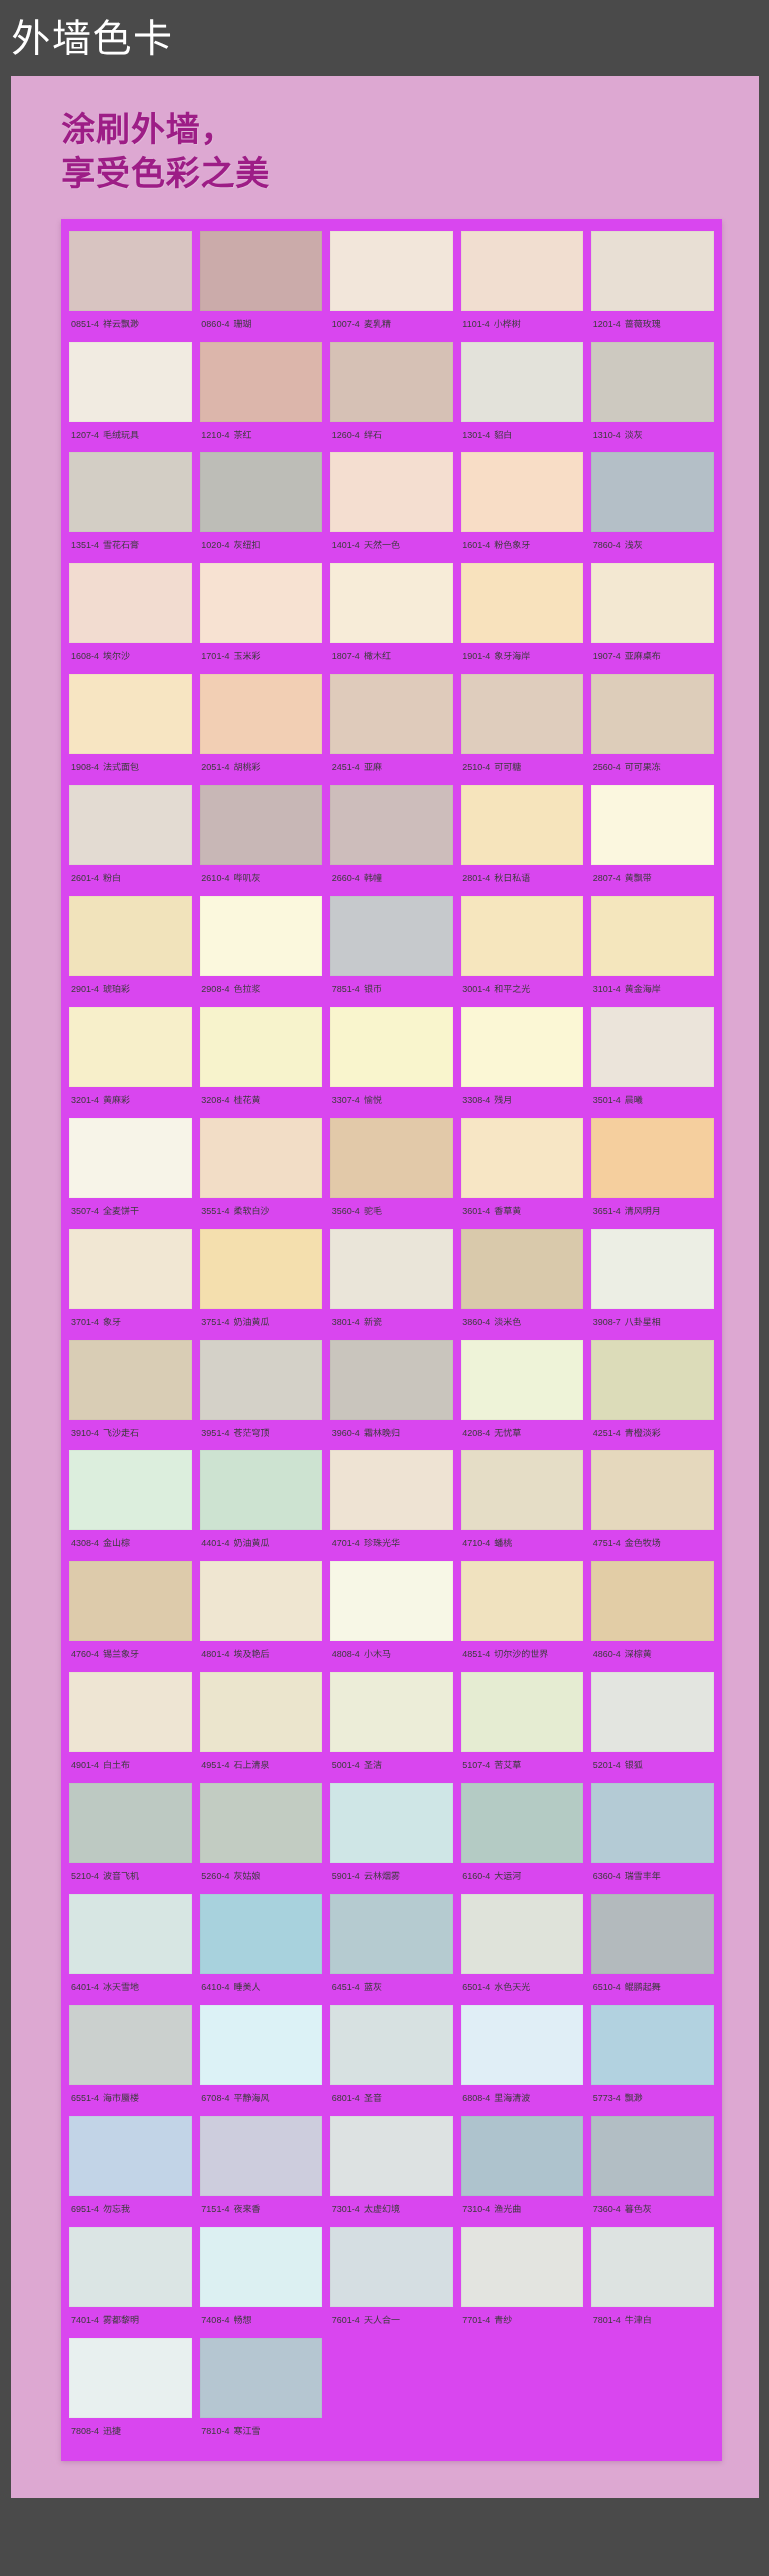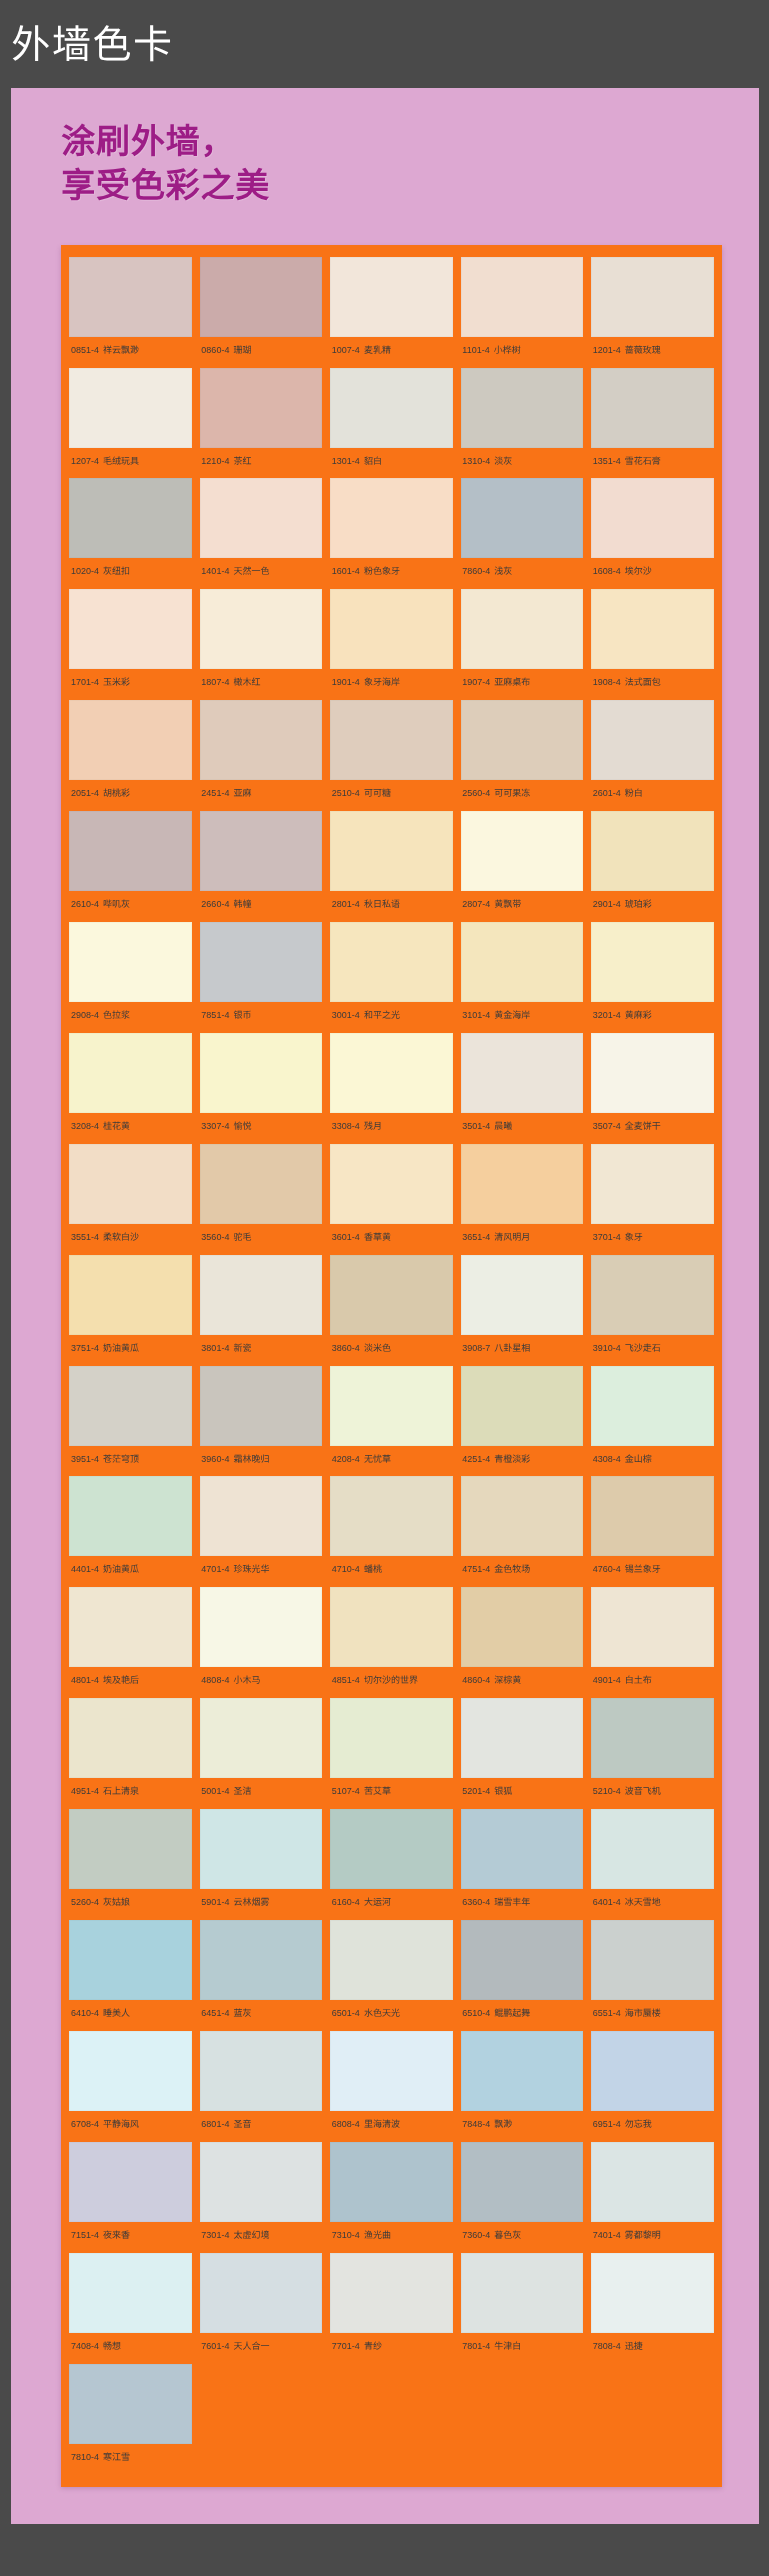--- a/index.html
+++ b/index.html
@@ -12,21 +12,21 @@
   }
   .page{
     width:770px;
     min-height:2576px;
     background:#4a4a4a;
     box-sizing:border-box;
     position:relative;
   }
   
   .topbar{
-    height:88px;
+    height:76px;
     background:#4a4a4a;
     display:flex;
     align-items:center;
     padding-left:11.3px;
     box-sizing:border-box;
   }
   .topbar-title{
     color:#ffffff;
     font-size:39px;
     line-height:1;
@@ -50,22 +50,22 @@
     font-family:"Liberation Serif","DejaVu Serif",serif;
     font-weight:bold;
     font-size:34px;
     line-height:1.30;
     letter-spacing:0.8px;
     text-shadow:0.8px 0.8px 0 rgba(255,255,255,.18);
     white-space:nowrap;
   }
   
   .card{
-    margin:14px 37px 0 50px;
-    background:#f97316;
+    margin:0 37px 0 50px;
+    background:#d946ef;
     padding:11.3px 8px 13px 8px;
     box-sizing:border-box;
     box-shadow:0 1.6px 4.9px rgba(120,60,110,.28);
   }
   .grid{
     display:grid;
     grid-template-columns:repeat(5,1fr);
     column-gap:8px;
     row-gap:0px;
   }
@@ -131,20 +131,24 @@
           </div>
           <div class="swatch-cell">
             <div class="chip" style="background-color: rgb(241, 235, 225);"></div>
             <div class="chip-label"><span class="chip-code">1207-4</span><span class="chip-name">毛绒玩具</span></div>
           </div>
           <div class="swatch-cell">
             <div class="chip" style="background-color: rgb(220, 182, 171);"></div>
             <div class="chip-label"><span class="chip-code">1210-4</span><span class="chip-name">茶红</span></div>
           </div>
           <div class="swatch-cell">
+            <div class="chip" style="background-color: rgb(214, 193, 181);"></div>
+            <div class="chip-label"><span class="chip-code">1260-4</span><span class="chip-name">绊石</span></div>
+          </div>
+          <div class="swatch-cell">
             <div class="chip" style="background-color: rgb(227, 226, 218);"></div>
             <div class="chip-label"><span class="chip-code">1301-4</span><span class="chip-name">貂白</span></div>
           </div>
           <div class="swatch-cell">
             <div class="chip" style="background-color: rgb(205, 201, 192);"></div>
             <div class="chip-label"><span class="chip-code">1310-4</span><span class="chip-name">淡灰</span></div>
           </div>
           <div class="swatch-cell">
             <div class="chip" style="background-color: rgb(211, 206, 197);"></div>
             <div class="chip-label"><span class="chip-code">1351-4</span><span class="chip-name">雪花石膏</span></div>
@@ -436,21 +440,21 @@
           <div class="swatch-cell">
             <div class="chip" style="background-color: rgb(215, 225, 225);"></div>
             <div class="chip-label"><span class="chip-code">6801-4</span><span class="chip-name">圣音</span></div>
           </div>
           <div class="swatch-cell">
             <div class="chip" style="background-color: rgb(224, 238, 246);"></div>
             <div class="chip-label"><span class="chip-code">6808-4</span><span class="chip-name">里海清波</span></div>
           </div>
           <div class="swatch-cell">
             <div class="chip" style="background-color: rgb(178, 210, 224);"></div>
-            <div class="chip-label"><span class="chip-code">7848-4</span><span class="chip-name">飘渺</span></div>
+            <div class="chip-label"><span class="chip-code">5773-4</span><span class="chip-name">飘渺</span></div>
           </div>
           <div class="swatch-cell">
             <div class="chip" style="background-color: rgb(194, 212, 231);"></div>
             <div class="chip-label"><span class="chip-code">6951-4</span><span class="chip-name">勿忘我</span></div>
           </div>
           <div class="swatch-cell">
             <div class="chip" style="background-color: rgb(205, 205, 221);"></div>
             <div class="chip-label"><span class="chip-code">7151-4</span><span class="chip-name">夜来香</span></div>
           </div>
           <div class="swatch-cell">

